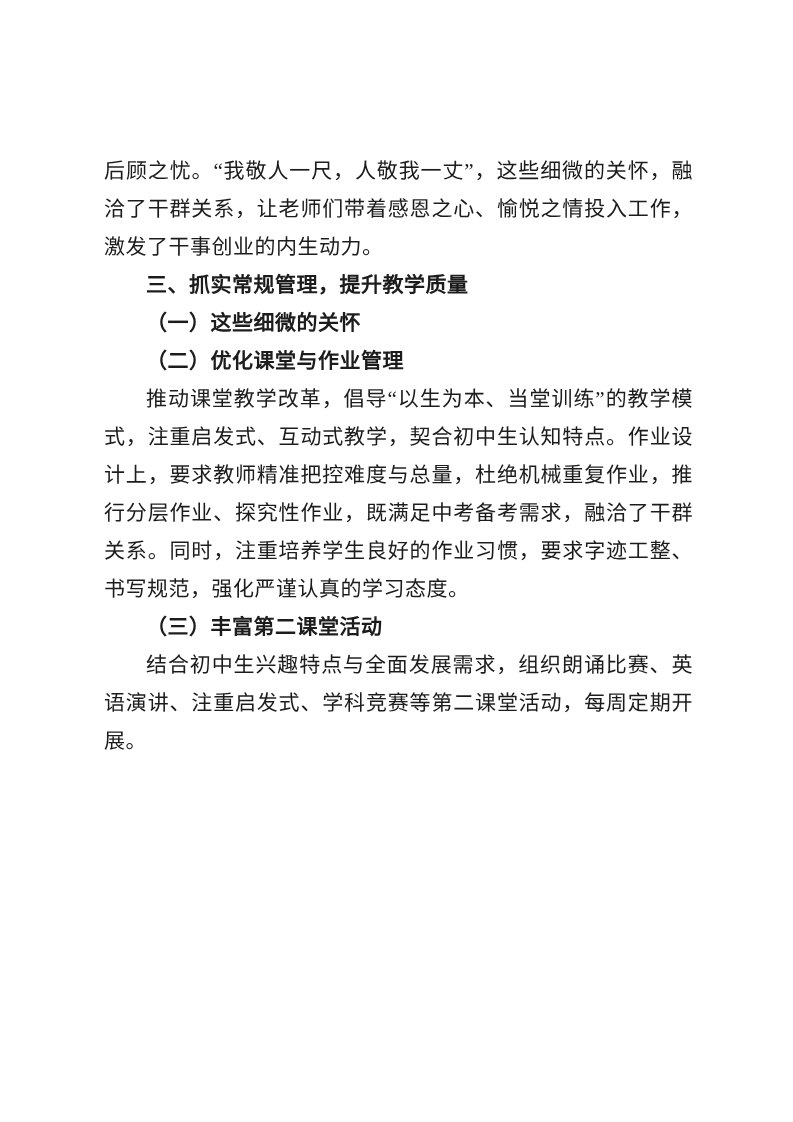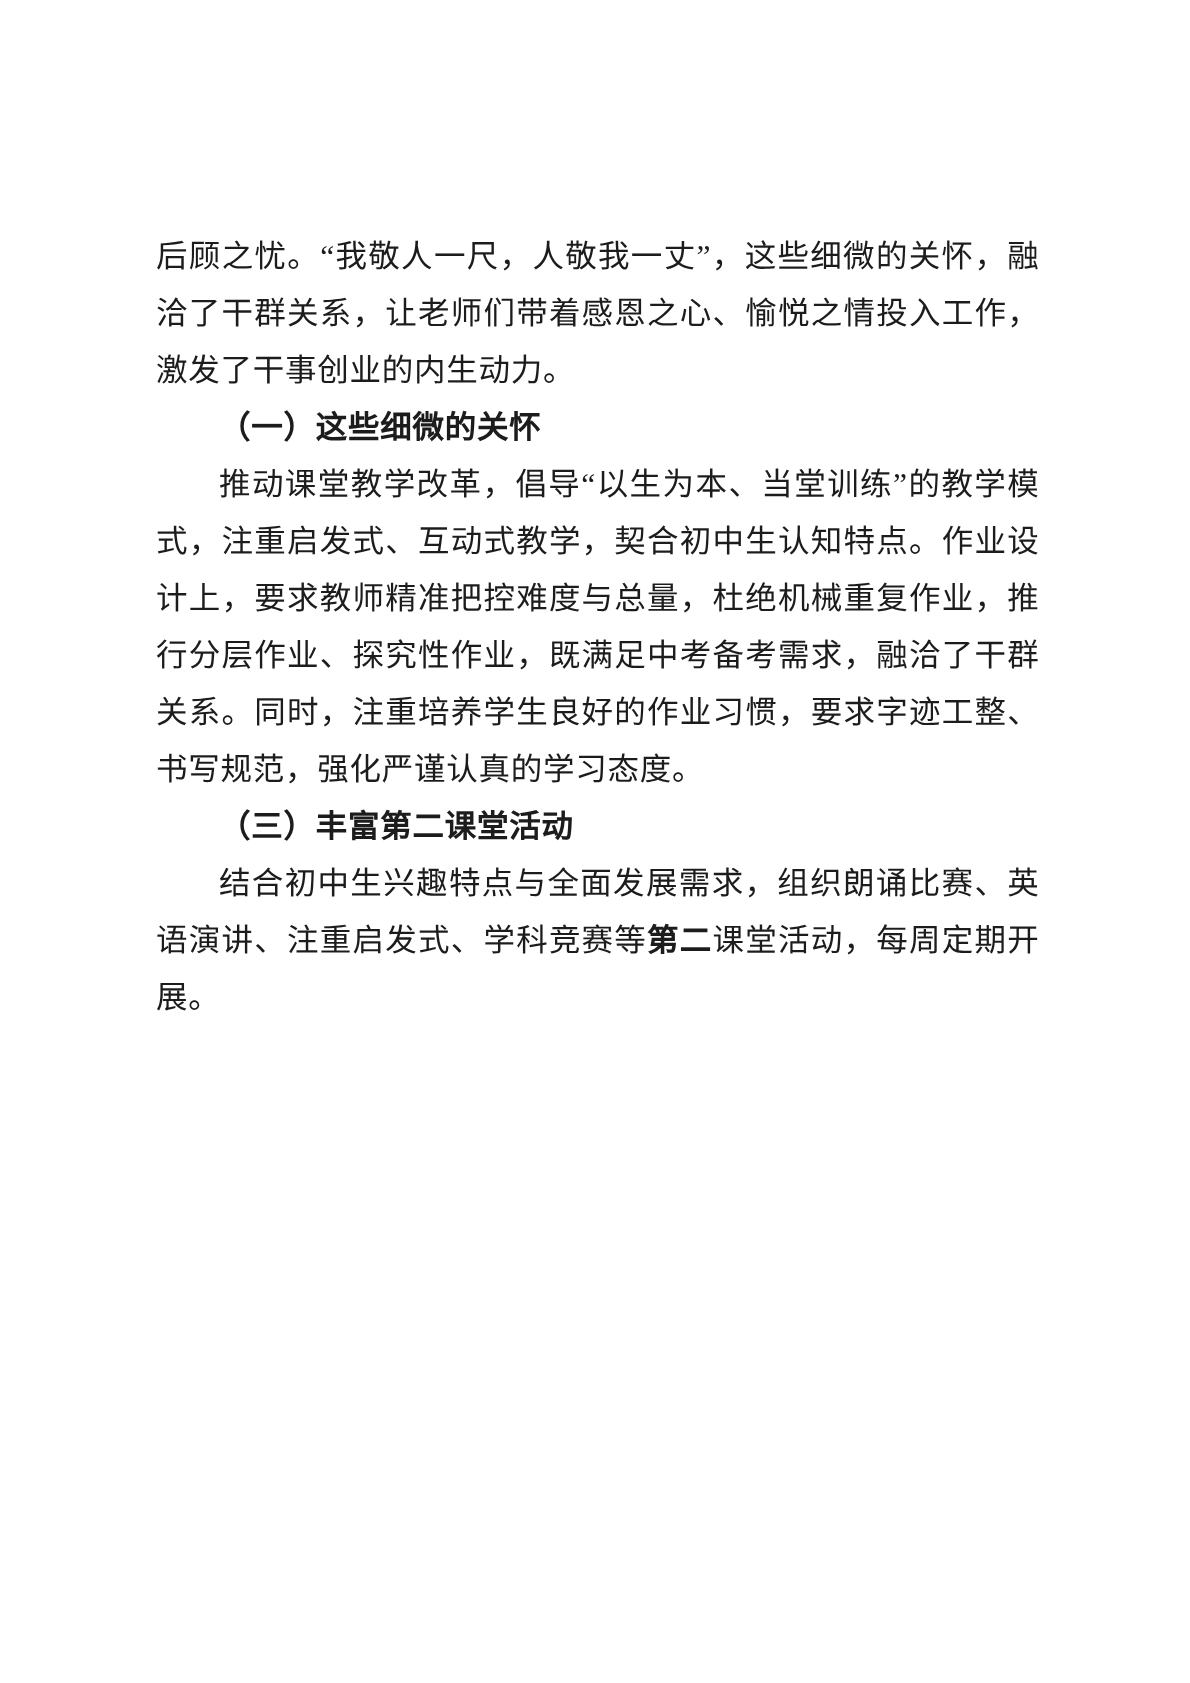--- a/index.html
+++ b/index.html
@@ -33,46 +33,48 @@
     margin: 0;
     text-indent: 2em;
   }
   .para.no-indent {
     text-indent: 0;
   }
   .heading {
     font-weight: bold;
   }
   .bold-run {
-    font-weight: bold;
+    font-weight: normal;
   }
   .footer {
     position: absolute;
     top: 1031px;
     left: 0;
     width: 100%;
     text-align: center;
     font-size: 19px;
     line-height: 28px;
     color: #3a3a3a;
     letter-spacing: 2px;
   }
 </style>
 </head>
 <body>
 
 <div class="page">
   <div class="content">
     <p class="para no-indent">后顾之忧。“我敬人一尺，人敬我一丈”，这些细微的关怀，融洽了干群关系，让老师们带着感恩之心、愉悦之情投入工作，激发了干事创业的内生动力。</p>
 
+    <p class="para heading">三、抓实常规管理，提升教学质量</p>
 
 
     <p class="para heading">（一）这些细微的关怀</p>
 
 
+    <p class="para heading">（二）优化课堂与作业管理</p>
 
     <p class="para">推动课堂教学改革，倡导“以生为本、当堂训练”的教学模式，注重启发式、互动式教学，契合初中生认知特点。作业设计上，要求教师精准把控难度与总量，杜绝机械重复作业，推行分层作业、探究性作业，既满足中考备考需求，融洽了干群关系。同时，注重培养学生良好的作业习惯，要求字迹工整、书写规范，强化严谨认真的学习态度。</p>
 
     <p class="para heading">（三）丰富第二课堂活动</p>
 
     <p class="para"><span>结合初中生兴趣特点与全面发展需求，组织朗诵比赛、英语演讲、注重启发式、学科竞赛等</span><span class="bold-run">第二</span><span>课堂活动，每周定期开展。</span></p>
   </div>
 
   <div class="footer">
     <span>— 3 —</span>

